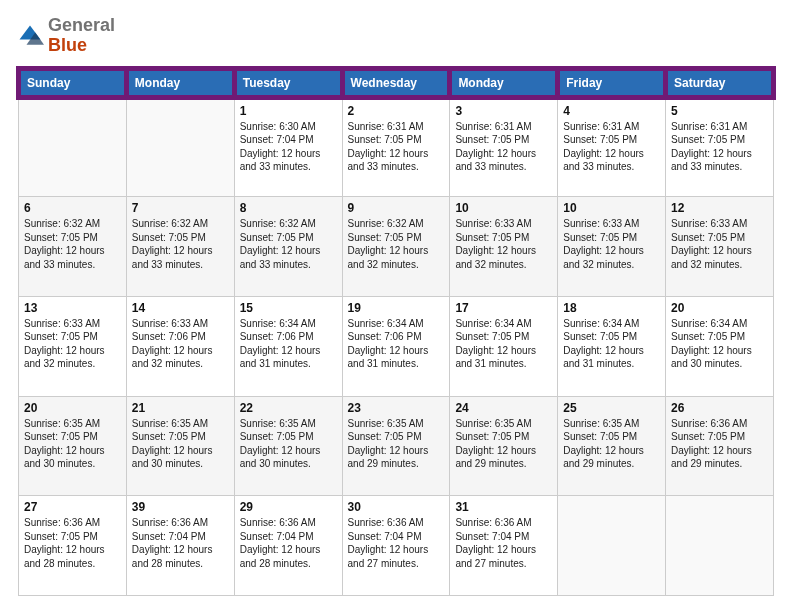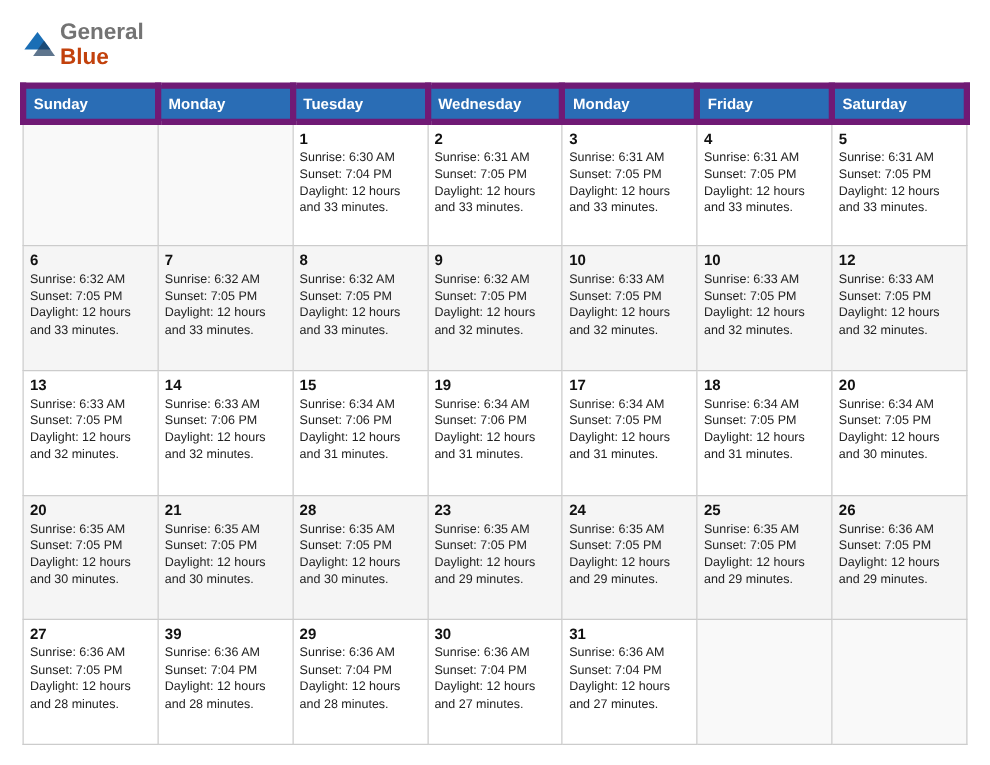--- a/index.html
+++ b/index.html
@@ -281,21 +281,21 @@
 and 30 minutes.</div>
           </td>
           <td>
             <span class="day-num">21</span>
             <div class="cell-text">Sunrise: 6:35 AM
 Sunset: 7:05 PM
 Daylight: 12 hours
 and 30 minutes.</div>
           </td>
           <td>
-            <span class="day-num">28</span>
+            <span class="day-num">22</span>
             <div class="cell-text">Sunrise: 6:35 AM
 Sunset: 7:05 PM
 Daylight: 12 hours
 and 30 minutes.</div>
           </td>
           <td>
             <span class="day-num">23</span>
             <div class="cell-text">Sunrise: 6:35 AM
 Sunset: 7:05 PM
 Daylight: 12 hours

